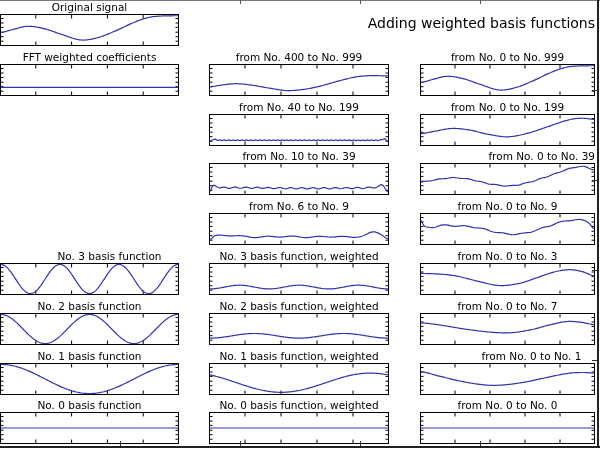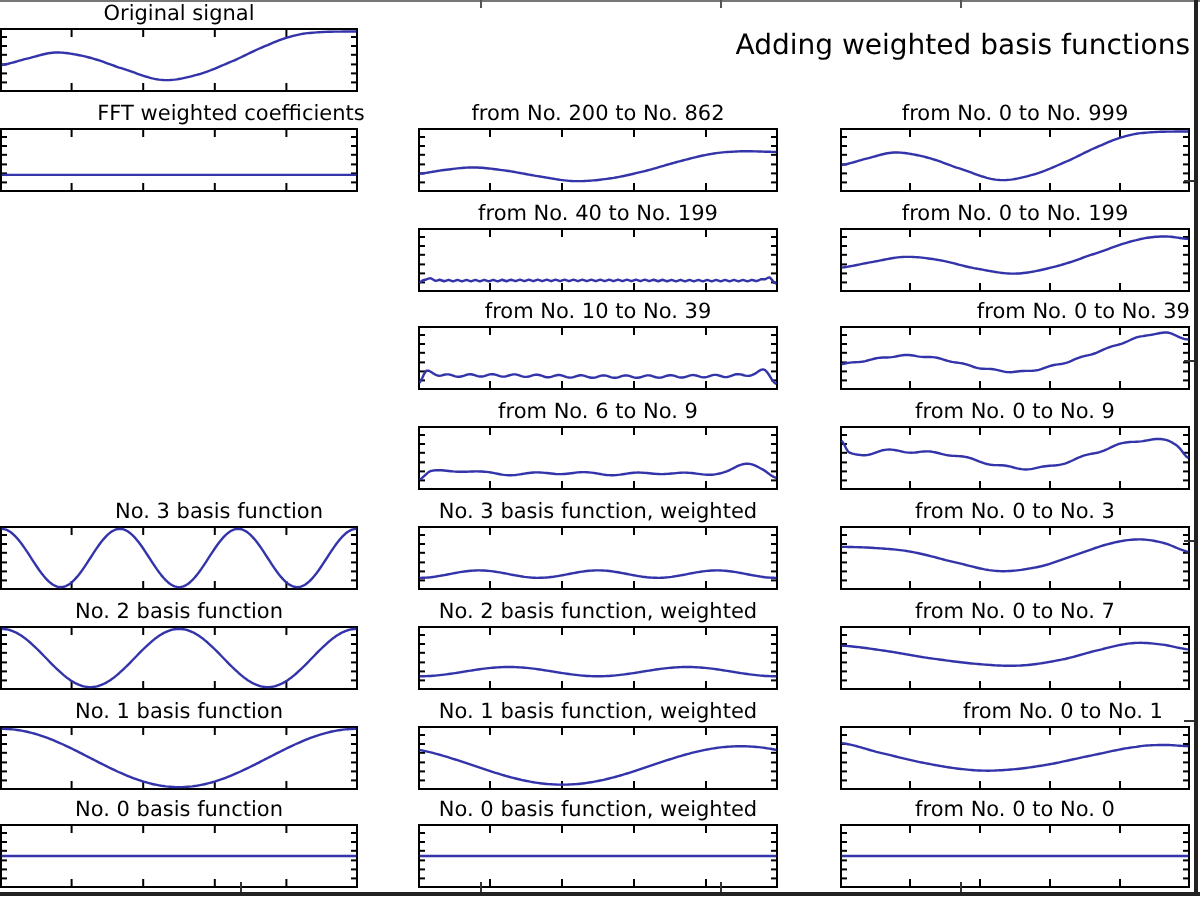--- a/index.html
+++ b/index.html
@@ -53,21 +53,21 @@
         <line x1="1" y1="13.4" x2="3.5" y2="13.4" stroke="#000000" stroke-width="1"></line>
         <line x1="178" y1="13.4" x2="175.5" y2="13.4" stroke="#000000" stroke-width="1"></line>
         <line x1="1" y1="18.2" x2="3.5" y2="18.2" stroke="#000000" stroke-width="1"></line>
         <line x1="178" y1="18.2" x2="175.5" y2="18.2" stroke="#000000" stroke-width="1"></line>
         <line x1="1" y1="22.7" x2="3.5" y2="22.7" stroke="#000000" stroke-width="1"></line>
         <line x1="178" y1="22.7" x2="175.5" y2="22.7" stroke="#000000" stroke-width="1"></line>
         <line x1="1" y1="27.2" x2="3.5" y2="27.2" stroke="#000000" stroke-width="1"></line>
         <line x1="178" y1="27.2" x2="175.5" y2="27.2" stroke="#000000" stroke-width="1"></line>
         <path d="M0.80 18.48L1.91 18.32L3.02 18.11L4.13 17.87L5.24 17.60L6.34 17.31L7.45 17.00L8.56 16.68L9.67 16.36L10.78 16.04L11.89 15.73L13.00 15.44L14.11 15.18L15.21 14.90L16.32 14.60L17.43 14.30L18.54 13.99L19.65 13.68L20.76 13.38L21.87 13.11L22.98 12.86L24.08 12.64L25.19 12.47L26.30 12.35L27.41 12.28L28.52 12.27L29.63 12.28L30.74 12.33L31.84 12.41L32.95 12.52L34.06 12.65L35.17 12.81L36.28 12.98L37.39 13.18L38.50 13.39L39.61 13.61L40.71 13.85L41.82 14.09L42.93 14.35L44.04 14.61L45.15 14.89L46.26 15.20L47.37 15.53L48.48 15.87L49.59 16.23L50.69 16.60L51.80 16.99L52.91 17.38L54.02 17.78L55.13 18.18L56.24 18.59L57.35 19.00L58.45 19.40L59.56 19.78L60.67 20.10L61.78 20.44L62.89 20.80L64.00 21.18L65.11 21.56L66.22 21.96L67.33 22.36L68.43 22.76L69.54 23.15L70.65 23.53L71.76 23.90L72.87 24.26L73.98 24.59L75.09 24.90L76.19 25.18L77.30 25.42L78.41 25.63L79.52 25.80L80.63 25.92L81.74 26.01L82.85 26.06L83.96 26.05L85.06 26.01L86.17 25.93L87.28 25.82L88.39 25.67L89.50 25.49L90.61 25.29L91.72 25.07L92.83 24.83L93.94 24.57L95.04 24.30L96.15 24.02L97.26 23.73L98.37 23.44L99.48 23.14L100.59 22.80L101.70 22.45L102.80 22.07L103.91 21.67L105.02 21.25L106.13 20.82L107.24 20.38L108.35 19.92L109.46 19.46L110.57 18.99L111.67 18.51L112.78 18.04L113.89 17.56L115.00 17.09L116.11 16.62L117.22 16.14L118.33 15.65L119.44 15.14L120.55 14.62L121.65 14.09L122.76 13.55L123.87 13.01L124.98 12.47L126.09 11.94L127.20 11.41L128.31 10.89L129.42 10.39L130.52 9.90L131.63 9.43L132.74 8.98L133.85 8.56L134.96 8.06L136.07 7.58L137.18 7.11L138.29 6.67L139.39 6.24L140.50 5.83L141.61 5.44L142.72 5.07L143.83 4.73L144.94 4.40L146.05 4.09L147.16 3.81L148.26 3.54L149.37 3.28L150.48 3.06L151.59 2.87L152.70 2.71L153.81 2.58L154.92 2.47L156.03 2.37L157.13 2.29L158.24 2.21L159.35 2.13L160.46 2.05L161.57 2.00L162.68 1.95L163.79 1.91L164.90 1.88L166.00 1.85L167.11 1.83L168.22 1.81L169.33 1.80L170.44 1.79L171.55 1.78L172.66 1.77L173.77 1.77L174.87 1.76L175.98 1.76L177.09 1.75L178.20 1.74" fill="none" stroke="#3333aa" stroke-width="1.2" stroke-linejoin="round"></path>
       </svg>
-      <div class="sp-title" style="left: 0px; width: 179px; top: 51px; padding-left: 26px;">FFT weighted coefficients</div>
+      <div class="sp-title" style="left: 0px; width: 179px; top: 51px;">FFT weighted coefficients</div>
       <svg width="179" height="32" viewBox="0 0 179 32" style="left: 0px; top: 64px;">
         <rect x="0.5" y="0.5" width="178" height="31" fill="#ffffff" stroke="#000000" stroke-width="1"></rect>
         <line x1="35.8" y1="1" x2="35.8" y2="4.5" stroke="#000000" stroke-width="1"></line>
         <line x1="35.8" y1="31" x2="35.8" y2="27.5" stroke="#000000" stroke-width="1"></line>
         <line x1="71.6" y1="1" x2="71.6" y2="4.5" stroke="#000000" stroke-width="1"></line>
         <line x1="71.6" y1="31" x2="71.6" y2="27.5" stroke="#000000" stroke-width="1"></line>
         <line x1="107.4" y1="1" x2="107.4" y2="4.5" stroke="#000000" stroke-width="1"></line>
         <line x1="107.4" y1="31" x2="107.4" y2="27.5" stroke="#000000" stroke-width="1"></line>
         <line x1="143.2" y1="1" x2="143.2" y2="4.5" stroke="#000000" stroke-width="1"></line>
         <line x1="143.2" y1="31" x2="143.2" y2="27.5" stroke="#000000" stroke-width="1"></line>
@@ -178,21 +178,21 @@
         <line x1="1" y1="13.4" x2="3.5" y2="13.4" stroke="#000000" stroke-width="1"></line>
         <line x1="178" y1="13.4" x2="175.5" y2="13.4" stroke="#000000" stroke-width="1"></line>
         <line x1="1" y1="18.2" x2="3.5" y2="18.2" stroke="#000000" stroke-width="1"></line>
         <line x1="178" y1="18.2" x2="175.5" y2="18.2" stroke="#000000" stroke-width="1"></line>
         <line x1="1" y1="22.7" x2="3.5" y2="22.7" stroke="#000000" stroke-width="1"></line>
         <line x1="178" y1="22.7" x2="175.5" y2="22.7" stroke="#000000" stroke-width="1"></line>
         <line x1="1" y1="27.2" x2="3.5" y2="27.2" stroke="#000000" stroke-width="1"></line>
         <line x1="178" y1="27.2" x2="175.5" y2="27.2" stroke="#000000" stroke-width="1"></line>
         <path d="M0.80 16.00L1.91 16.00L3.02 16.00L4.13 16.00L5.24 16.00L6.34 16.00L7.45 16.00L8.56 16.00L9.67 16.00L10.78 16.00L11.89 16.00L13.00 16.00L14.11 16.00L15.21 16.00L16.32 16.00L17.43 16.00L18.54 16.00L19.65 16.00L20.76 16.00L21.87 16.00L22.98 16.00L24.08 16.00L25.19 16.00L26.30 16.00L27.41 16.00L28.52 16.00L29.63 16.00L30.74 16.00L31.84 16.00L32.95 16.00L34.06 16.00L35.17 16.00L36.28 16.00L37.39 16.00L38.50 16.00L39.61 16.00L40.71 16.00L41.82 16.00L42.93 16.00L44.04 16.00L45.15 16.00L46.26 16.00L47.37 16.00L48.48 16.00L49.59 16.00L50.69 16.00L51.80 16.00L52.91 16.00L54.02 16.00L55.13 16.00L56.24 16.00L57.35 16.00L58.45 16.00L59.56 16.00L60.67 16.00L61.78 16.00L62.89 16.00L64.00 16.00L65.11 16.00L66.22 16.00L67.33 16.00L68.43 16.00L69.54 16.00L70.65 16.00L71.76 16.00L72.87 16.00L73.98 16.00L75.09 16.00L76.19 16.00L77.30 16.00L78.41 16.00L79.52 16.00L80.63 16.00L81.74 16.00L82.85 16.00L83.96 16.00L85.06 16.00L86.17 16.00L87.28 16.00L88.39 16.00L89.50 16.00L90.61 16.00L91.72 16.00L92.83 16.00L93.94 16.00L95.04 16.00L96.15 16.00L97.26 16.00L98.37 16.00L99.48 16.00L100.59 16.00L101.70 16.00L102.80 16.00L103.91 16.00L105.02 16.00L106.13 16.00L107.24 16.00L108.35 16.00L109.46 16.00L110.57 16.00L111.67 16.00L112.78 16.00L113.89 16.00L115.00 16.00L116.11 16.00L117.22 16.00L118.33 16.00L119.44 16.00L120.55 16.00L121.65 16.00L122.76 16.00L123.87 16.00L124.98 16.00L126.09 16.00L127.20 16.00L128.31 16.00L129.42 16.00L130.52 16.00L131.63 16.00L132.74 16.00L133.85 16.00L134.96 16.00L136.07 16.00L137.18 16.00L138.29 16.00L139.39 16.00L140.50 16.00L141.61 16.00L142.72 16.00L143.83 16.00L144.94 16.00L146.05 16.00L147.16 16.00L148.26 16.00L149.37 16.00L150.48 16.00L151.59 16.00L152.70 16.00L153.81 16.00L154.92 16.00L156.03 16.00L157.13 16.00L158.24 16.00L159.35 16.00L160.46 16.00L161.57 16.00L162.68 16.00L163.79 16.00L164.90 16.00L166.00 16.00L167.11 16.00L168.22 16.00L169.33 16.00L170.44 16.00L171.55 16.00L172.66 16.00L173.77 16.00L174.87 16.00L175.98 16.00L177.09 16.00L178.20 16.00" fill="none" stroke="#3333aa" stroke-width="1.2" stroke-linejoin="round"></path>
       </svg>
-      <div class="sp-title" style="left: 209px; width: 180px; top: 51px;">from No. 200 to No. 862</div>
+      <div class="sp-title" style="left: 209px; width: 180px; top: 51px;">from No. 400 to No. 999</div>
       <svg width="180" height="32" viewBox="0 0 180 32" style="left: 209px; top: 64px;">
         <rect x="0.5" y="0.5" width="179" height="31" fill="#ffffff" stroke="#000000" stroke-width="1"></rect>
         <line x1="36.0" y1="1" x2="36.0" y2="4.5" stroke="#000000" stroke-width="1"></line>
         <line x1="36.0" y1="31" x2="36.0" y2="27.5" stroke="#000000" stroke-width="1"></line>
         <line x1="72.0" y1="1" x2="72.0" y2="4.5" stroke="#000000" stroke-width="1"></line>
         <line x1="72.0" y1="31" x2="72.0" y2="27.5" stroke="#000000" stroke-width="1"></line>
         <line x1="108.0" y1="1" x2="108.0" y2="4.5" stroke="#000000" stroke-width="1"></line>
         <line x1="108.0" y1="31" x2="108.0" y2="27.5" stroke="#000000" stroke-width="1"></line>
         <line x1="144.0" y1="1" x2="144.0" y2="4.5" stroke="#000000" stroke-width="1"></line>
         <line x1="144.0" y1="31" x2="144.0" y2="27.5" stroke="#000000" stroke-width="1"></line>

